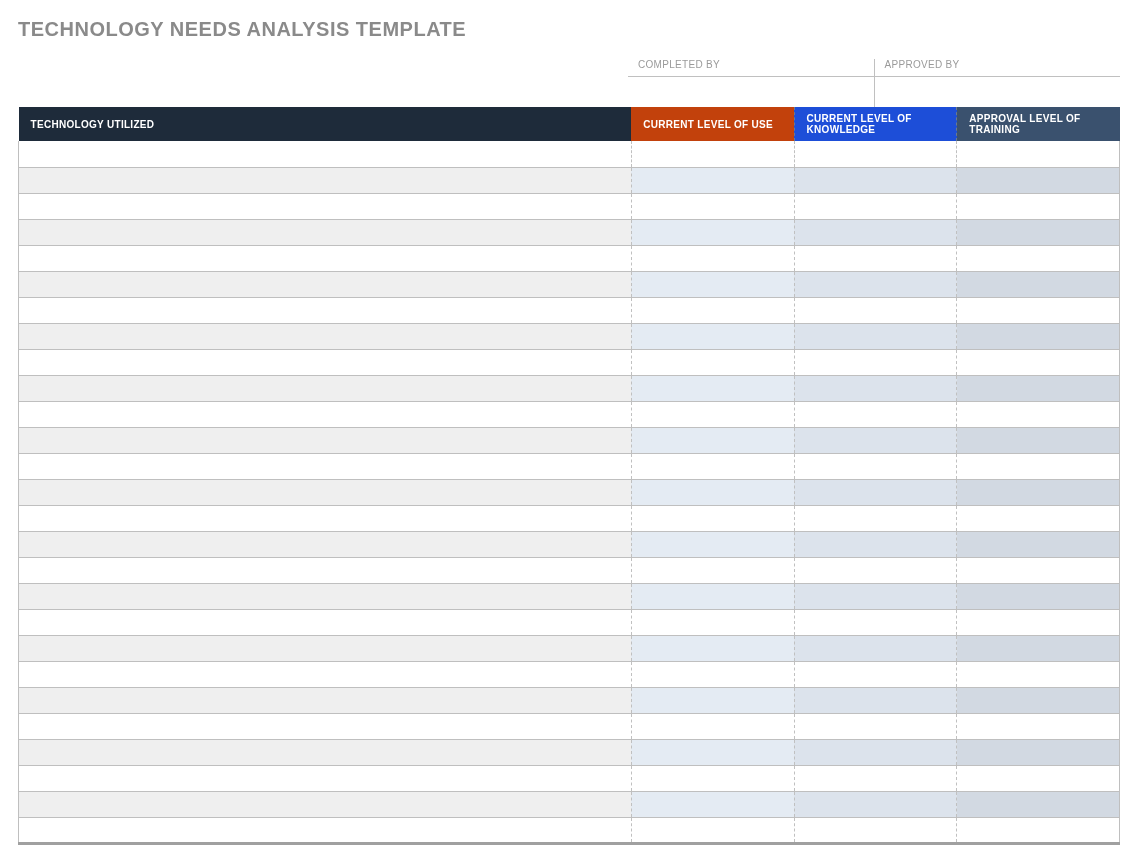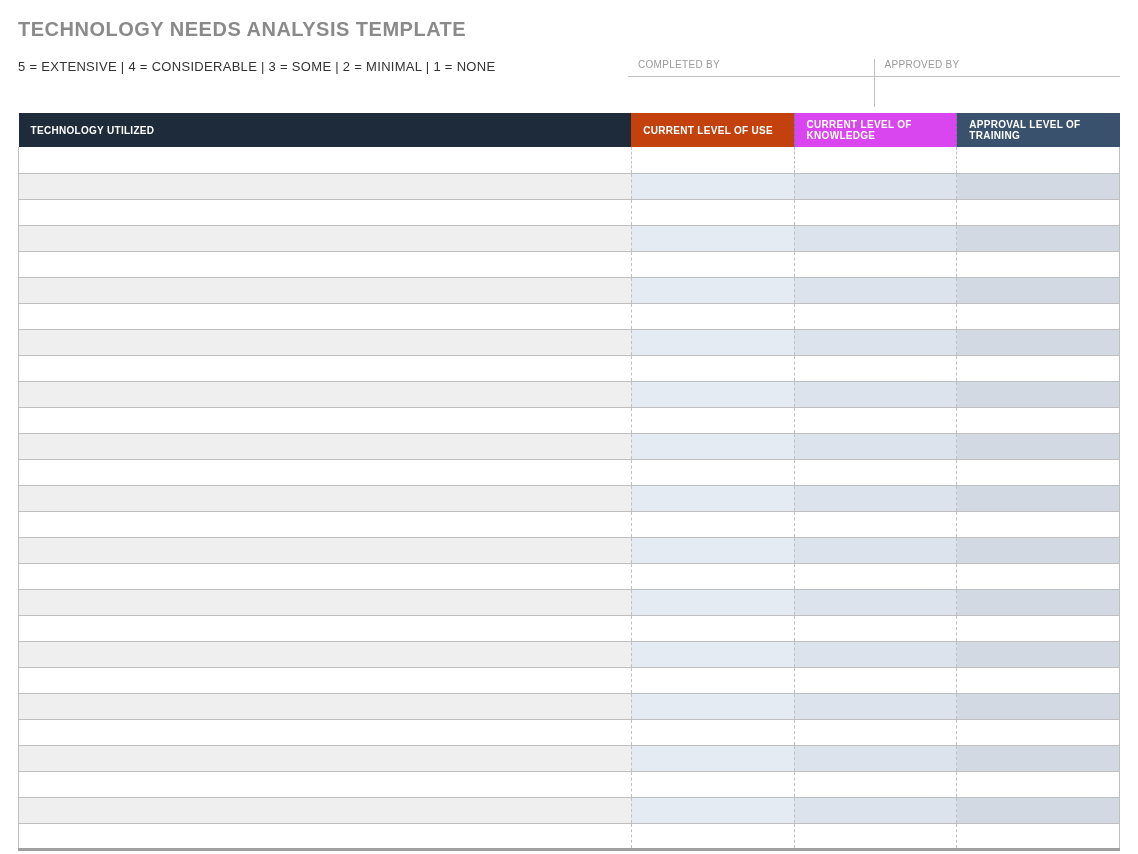--- a/index.html
+++ b/index.html
@@ -62,21 +62,20 @@
       height: 18px;
     }
     .field-value {
       height: 30px;
       padding: 4px 10px;
       font-size: 12px;
     }
     .main-table {
       width: 100%;
       border-collapse: collapse;
-      margin-top: 6px;
       table-layout: fixed;
     }
     .main-table th {
       font-size: 10px;
       font-weight: bold;
       color: #ffffff;
       text-align: left;
       padding: 6px 12px;
       height: 26px;
       letter-spacing: 0.3px;
@@ -85,21 +84,21 @@
     .main-table th.col-tech {
       background: #1e2b3a;
       width: 610px;
       border-right: none;
     }
     .main-table th.col-use {
       background: #c2410c;
       width: 162px;
     }
     .main-table th.col-know {
-      background: #d946ef;
+      background: #1d4ed8;
       width: 162px;
     }
     .main-table th.col-train {
       background: #3a516e;
       width: 162px;
       border-right: none;
     }
     .main-table td {
       height: 26px;
       border-bottom: 1px solid #bfbfbf;
@@ -125,21 +124,20 @@
       border-bottom: 3px solid #a0a0a0;
     }
   </style>
 </head>
 <body>
 
 <div class="title">TECHNOLOGY NEEDS ANALYSIS TEMPLATE</div>
 
 <div class="top-section">
   <div class="left-panel">
-    <div class="scale-desc">5 = EXTENSIVE   |   4 = CONSIDERABLE   |   3 = SOME   |   2 = MINIMAL   |   1 = NONE</div>
   </div>
   <div class="right-panel">
     <div class="field-group">
       <div class="field-label">COMPLETED BY</div>
       <div class="field-value"></div>
     </div>
     <div class="field-group">
       <div class="field-label">APPROVED BY</div>
       <div class="field-value"></div>
     </div>

